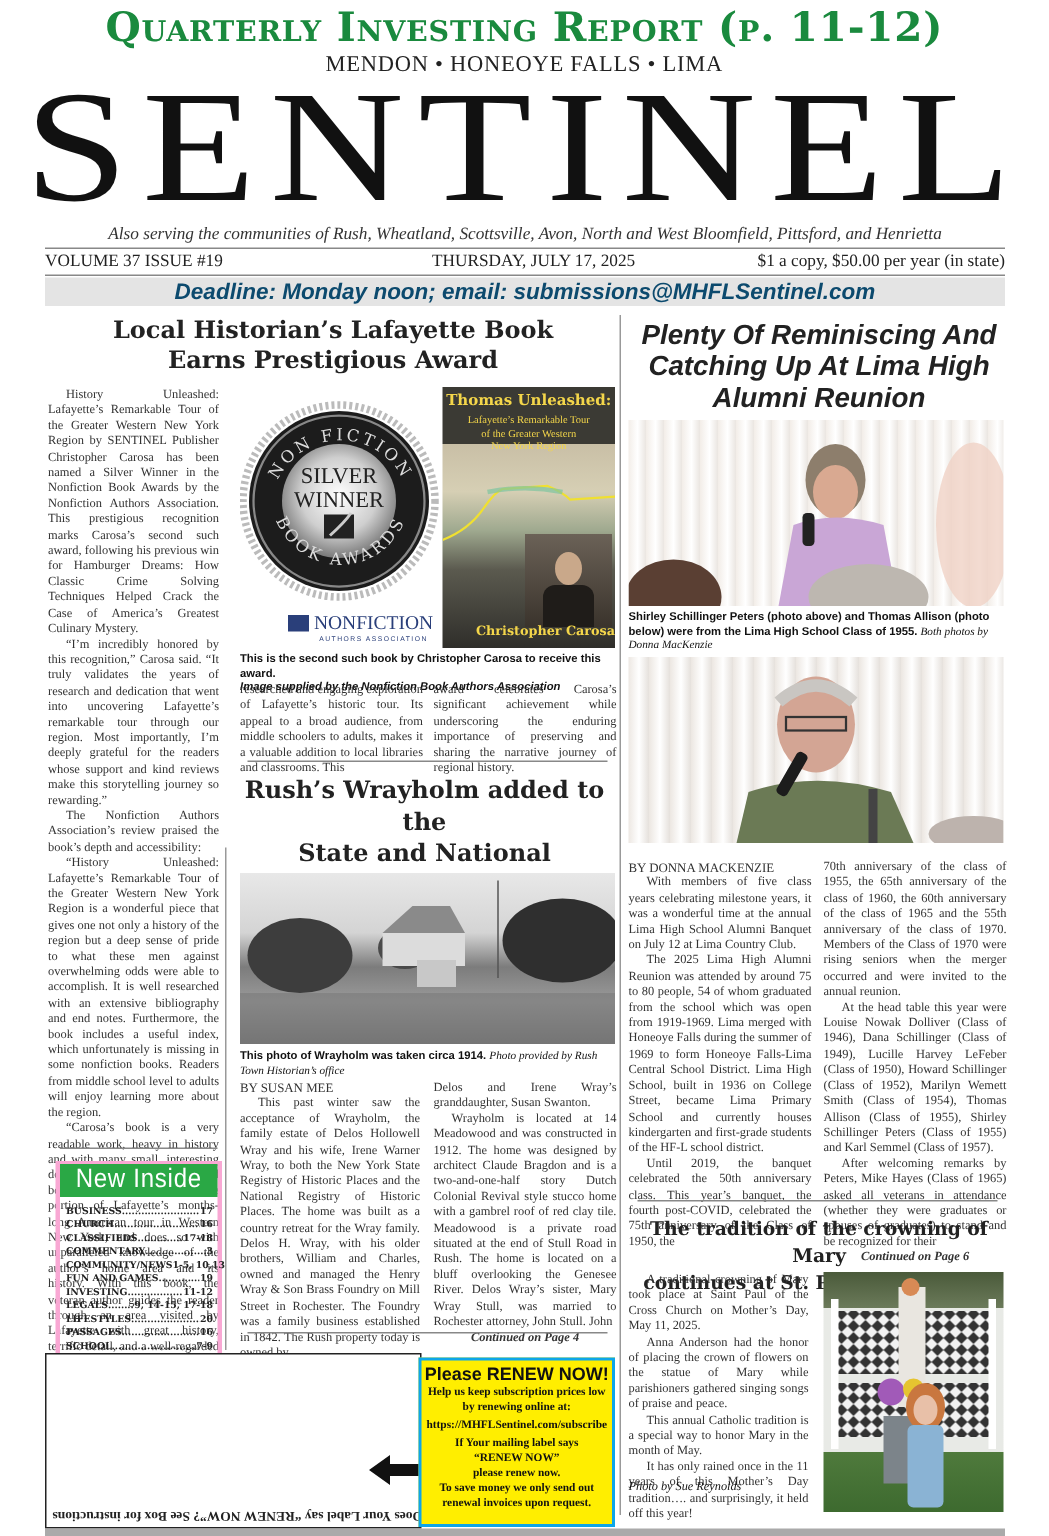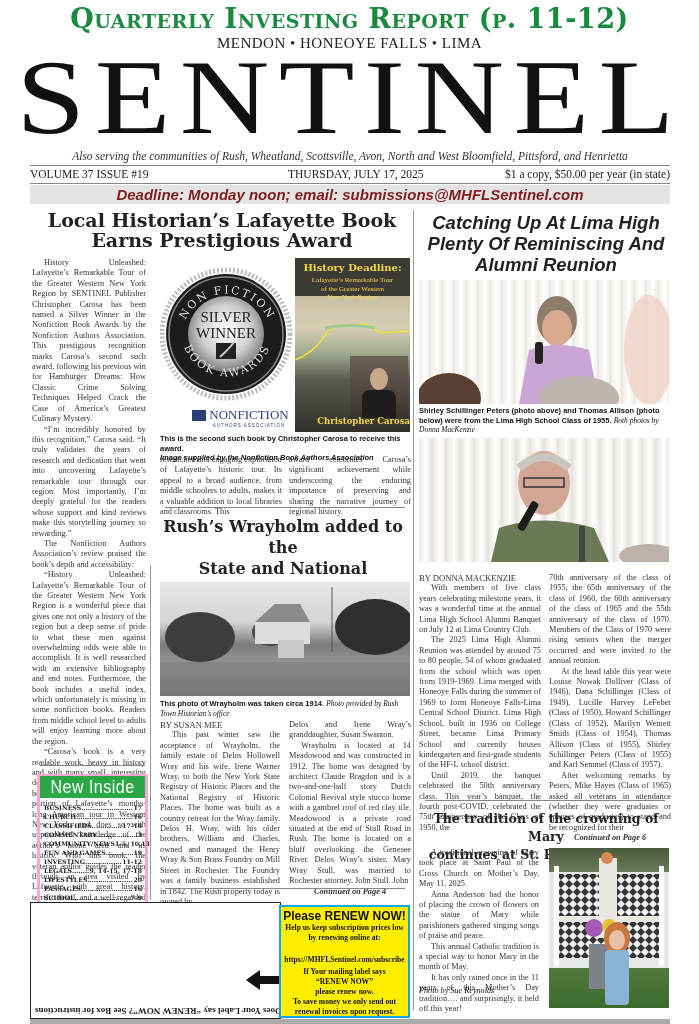--- a/index.html
+++ b/index.html
@@ -19,21 +19,21 @@
   .rule1 { position: absolute; left: 30px; top: 165px; width: 640px; border-top: 1.5px solid #888; }
   .volbar { position: absolute; left: 30px; top: 168px; width: 640px; height: 14px;
     font-size: 11.5px; color: #222; }
   .volbar span { position: absolute; top: 0; }
   .vol-left { left: 0; }
   .vol-mid { left: 258px; }
   .vol-right { right: 0; }
   .rule2 { position: absolute; left: 30px; top: 183px; width: 640px; border-top: 1.5px solid #888; }
   .deadline { position: absolute; left: 30px; top: 185px; width: 640px; height: 19px; background: #e4e4e4;
     text-align: center; font-family: "Liberation Sans", sans-serif; font-weight: bold; font-style: italic;
-    font-size: 15px; line-height: 19px; color: #7f1d1d; }
+    font-size: 15px; line-height: 19px; color: #0c4a6e; }
 
   .vsep { position: absolute; border-left: 1px solid #999; }
   .hsep { position: absolute; border-top: 1px solid #888; }
 
   .headline-serif { position: absolute; font-family: "DejaVu Serif", serif; font-weight: bold; text-align: center; color: #222; }
   .headline-sans { position: absolute; font-family: "Liberation Sans", sans-serif; font-weight: bold; font-style: italic; text-align: center; color: #222; }
 
   .col { position: absolute; font-size: 8.3px; line-height: 10.4px; text-align: justify; color: #333; }
   .col p { text-indent: 12px; }
   .col p.noindent { text-indent: 0; }
@@ -77,21 +77,21 @@
   <span class="vol-left">VOLUME 37 ISSUE #19</span>
   <span class="vol-mid">THURSDAY, JULY 17, 2025</span>
   <span class="vol-right">$1 a copy, $50.00 per year (in state)</span>
 </div>
 <div class="rule2"></div>
 <div class="deadline">Deadline: Monday noon; email: submissions@MHFLSentinel.com</div>
 
 <div class="vsep" style="left:150px; top:565px; height:335px;"></div>
 <div class="vsep" style="left:413px; top:210px; height:800px;"></div>
 
-<div class="headline-serif" style="left:32px; top:210px; width:380px; font-size:19px; line-height:20px;">
+<div class="headline-serif" style="left:32px; top:210px; width:380px; font-size:16px; line-height:20px;">
   <div>Local Historian’s Lafayette Book</div>
   <div>Earns Prestigious Award</div>
 </div>
 
 <div class="col" style="left:32px; top:258px; width:114px;">
   <p style="font-style:normal;">History Unleashed: Lafayette’s Remarkable Tour of the Greater Western New York Region by SENTINEL Publisher Christopher Carosa has been named a Silver Winner in the Nonfiction Book Awards by the Nonfiction Authors Association. This prestigious recognition marks Carosa’s second such award, following his previous win for Hamburger Dreams: How Classic Crime Solving Techniques Helped Crack the Case of America’s Greatest Culinary Mystery.</p>
   <p>“I’m incredibly honored by this recognition,” Carosa said. “It truly validates the years of research and dedication that went into uncovering Lafayette’s remarkable tour through our region. Most importantly, I’m deeply grateful for the readers whose support and kind reviews make this storytelling journey so rewarding.”</p>
   <p>The Nonfiction Authors Association’s review praised the book’s depth and accessibility:</p>
   <p>“History Unleashed: Lafayette’s Remarkable Tour of the Greater Western New York Region is a wonderful piece that gives one not only a history of the region but a deep sense of pride to what these men against overwhelming odds were able to accomplish. It is well researched with an extensive bibliography and end notes. Furthermore, the book includes a useful index, which unfortunately is missing in some nonfiction books. Readers from middle school level to adults will enjoy learning more about the region.</p>
   <p>“Carosa’s book is a very readable work, heavy in history and with many small, interesting details that I had never heard before. It delves deeply into one portion of Lafayette’s months-long American tour in Western New York, and does so with unparalleled knowledge of the author’s home area and its history. With this book, the veteran author guides the reader through an area visited by Lafayette with great history, terrific detail, and a well-regarded writing style.”</p>
@@ -119,21 +119,21 @@
     <text x="66" y="80" text-anchor="middle" font-family="Liberation Serif, serif" font-size="15" fill="#222">WINNER</text>
     <rect x="56" y="85" width="20" height="16" fill="#222"></rect>
     <path d="M60 99 Q70 90 74 84" stroke="#ccc" stroke-width="2" fill="none"></path>
     <rect x="32" y="152" width="14" height="11" fill="#2a3f7a"></rect>
     <text x="89" y="161" text-anchor="middle" font-family="Liberation Serif, serif" font-size="13" fill="#2a3f7a">NONFICTION</text>
     <text x="89" y="169" text-anchor="middle" font-family="Liberation Sans, sans-serif" font-size="4.5" fill="#2a3f7a" letter-spacing="1">AUTHORS ASSOCIATION</text>
   </svg>
 </div>
 
 <div class="photo" style="left:295px; top:258px; width:115px; height:174px; background:linear-gradient(180deg,#3b3a34 0%,#3b3a34 22%,#c9bfa6 22%,#d6cfb4 40%,#9fa98f 55%,#5b5a4f 70%,#2f2e2a 100%);">
-  <div style="position:absolute;left:0;top:4px;width:115px;text-align:center;font-family:'DejaVu Serif',serif;font-weight:bold;font-size:10px;color:#f4d64a;">History Deadline:</div>
+  <div style="position:absolute;left:0;top:4px;width:115px;text-align:center;font-family:'DejaVu Serif',serif;font-weight:bold;font-size:10px;color:#f4d64a;">Thomas Unleashed:</div>
   <div style="position:absolute;left:0;top:18px;width:115px;text-align:center;font-size:7px;line-height:8.5px;color:#f4d64a;">
     <div>Lafayette’s Remarkable Tour</div>
     <div>of the Greater Western</div>
     <div>New York Region</div>
   </div>
   <svg style="position:absolute;left:0;top:40px;" width="115" height="80" viewBox="0 0 115 80">
     <path d="M0 62 Q18 55 28 40 Q35 30 40 28 L70 26 Q80 30 85 35 L115 33" stroke="#f0e030" stroke-width="1.5" fill="none"></path>
     <path d="M30 30 Q55 25 80 30" stroke="#7ec4a0" stroke-width="3" fill="none" opacity="0.7"></path>
   </svg>
   <div style="position:absolute;left:55px;top:98px;width:58px;height:62px;background:linear-gradient(180deg,#6b6257,#3a332c);">
@@ -254,22 +254,22 @@
       </div>
       <div class="ni-row">
         <span class="ni-name">SPORTS</span>
         <span class="ni-dots"></span>
         <span class="ni-page">6</span>
       </div>
     </div>
 </div>
 
 <div class="headline-sans" style="left:416px; top:212px; width:260px; font-size:18.5px; line-height:21px;">
+  <div>Plenty Of Reminiscing And</div>
   <div>Catching Up At Lima High</div>
-  <div>Plenty Of Reminiscing And</div>
   <div>Alumni Reunion</div>
 </div>
 
 <div class="photo" style="left:419px; top:280px; width:250px; height:124px; background:repeating-linear-gradient(90deg,#f3eee9 0px,#ffffff 6px,#e9e4df 12px);">
   <svg width="250" height="124" viewBox="0 0 250 124">
     <ellipse cx="138" cy="40" rx="20" ry="24" fill="#8d7e6c"></ellipse>
     <ellipse cx="138" cy="48" rx="15" ry="18" fill="#d9a991"></ellipse>
     <path d="M100 124 L110 70 Q138 60 170 70 L180 124 Z" fill="#c9a6d6"></path>
     <rect x="116" y="62" width="8" height="22" rx="3" fill="#222"></rect>
     <ellipse cx="30" cy="118" rx="32" ry="25" fill="#5a3f33"></ellipse>
@@ -350,21 +350,21 @@
 <div class="label-box">
   <div class="label-flip">Does Your Label say “RENEW NOW”? See Box for instructions</div>
 </div>
 <svg class="arrow" width="36" height="20" viewBox="0 0 36 20">
   <polygon points="0,10 14,0 14,6 36,6 36,14 14,14 14,20" fill="#111"></polygon>
 </svg>
 <div class="renew">
   <div class="renew-title">Please RENEW NOW!</div>
   <div class="renew-line">Help us keep subscription prices low</div>
   <div class="renew-line">by renewing online at:</div>
-  <div class="renew-line" style="margin-top:12px;">https://MHFLSentinel.com/subscribe</div>
+  <div class="renew-line" style="margin-top:2px;">https://MHFLSentinel.com/subscribe</div>
   <div class="renew-line" style="margin-top:2px;">If Your mailing label says</div>
   <div class="renew-line">“RENEW NOW”</div>
   <div class="renew-line">please renew now.</div>
   <div class="renew-line">To save money we only send out</div>
   <div class="renew-line">renewal invoices upon request.</div>
 </div>
 
 <div class="footer-bar"></div>
 
 </body></html>

